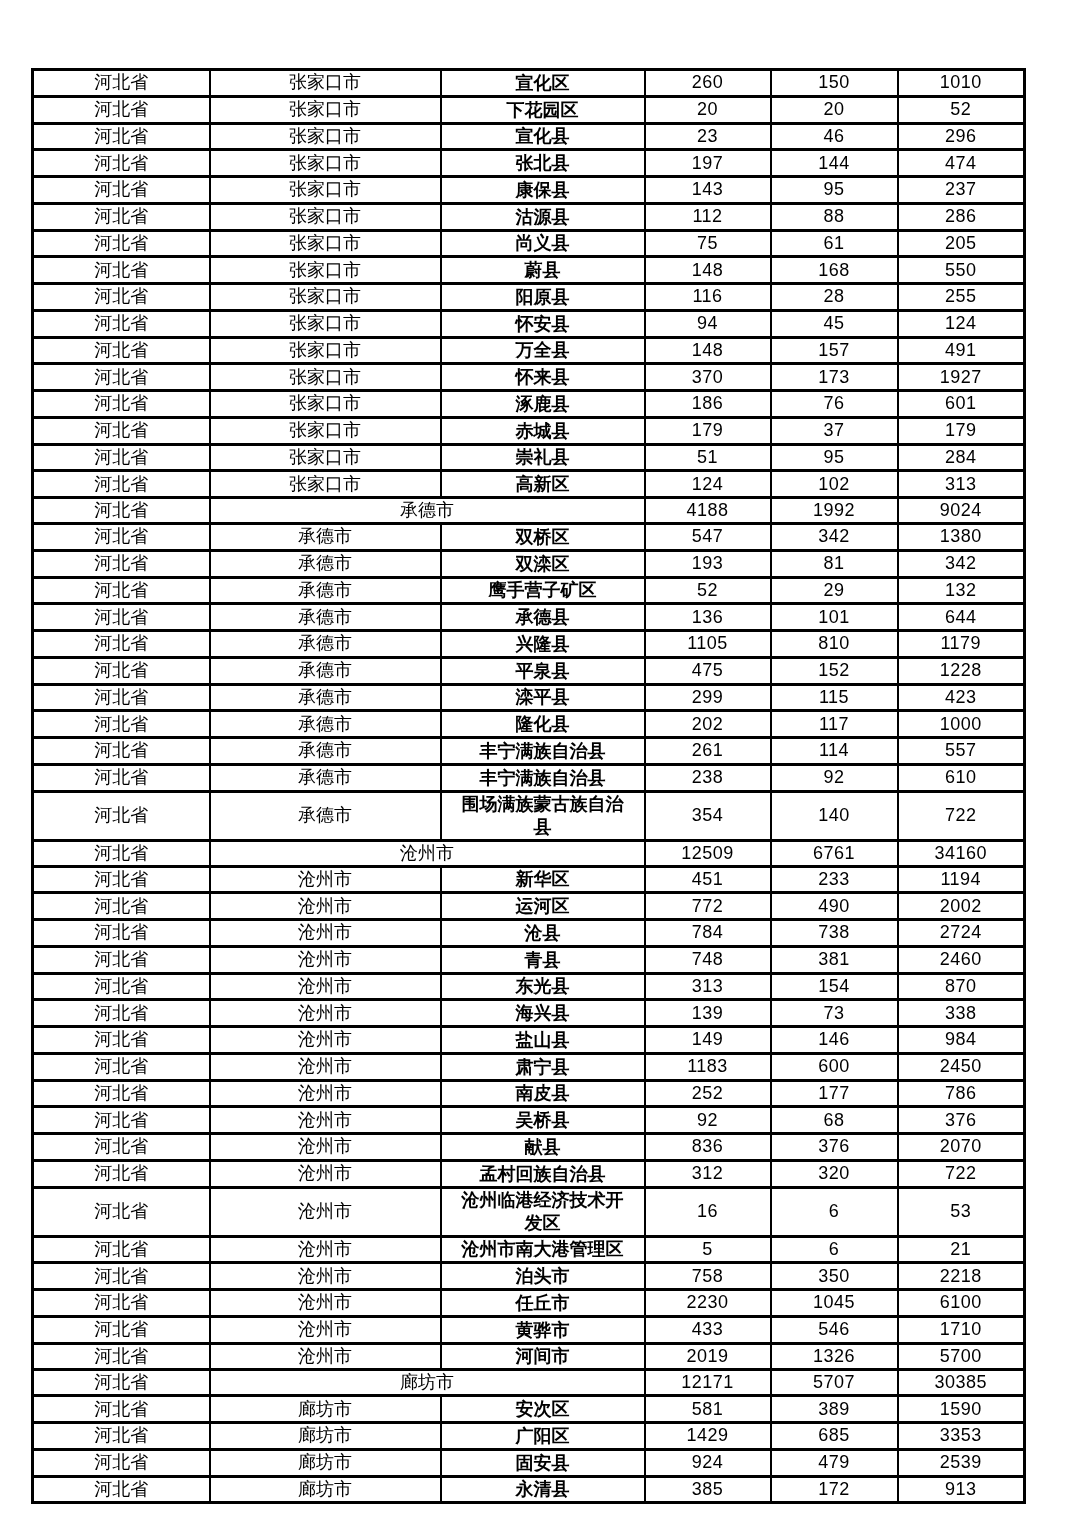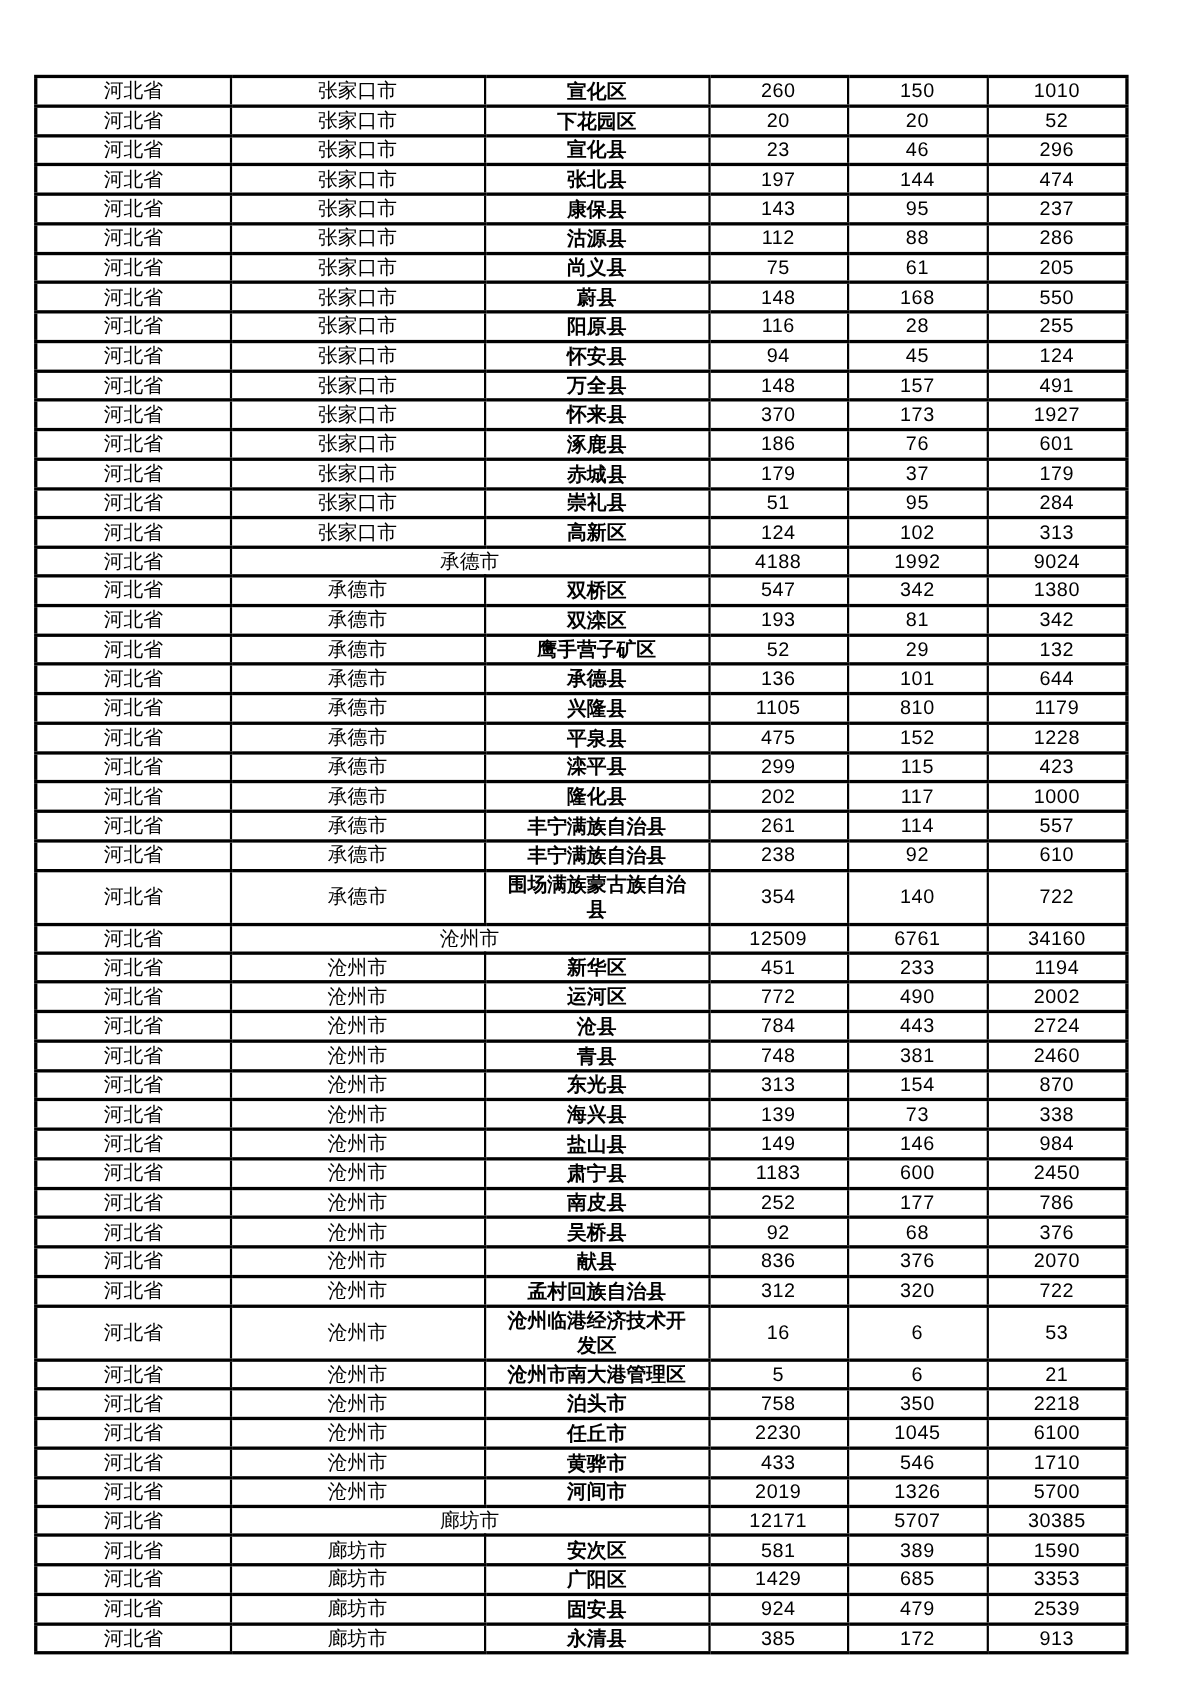--- a/index.html
+++ b/index.html
@@ -305,21 +305,21 @@
           <td class="cell-district"><span class="district-text">运河区</span></td>
           <td class="cell-value">772</td>
           <td class="cell-value">490</td>
           <td class="cell-value">2002</td>
         </tr>
         <tr>
           <td>河北省</td>
           <td>沧州市</td>
           <td class="cell-district"><span class="district-text">沧县</span></td>
           <td class="cell-value">784</td>
-          <td class="cell-value">443</td>
+          <td class="cell-value">738</td>
           <td class="cell-value">2724</td>
         </tr>
         <tr>
           <td>河北省</td>
           <td>沧州市</td>
           <td class="cell-district"><span class="district-text">青县</span></td>
           <td class="cell-value">748</td>
           <td class="cell-value">381</td>
           <td class="cell-value">2460</td>
         </tr>

